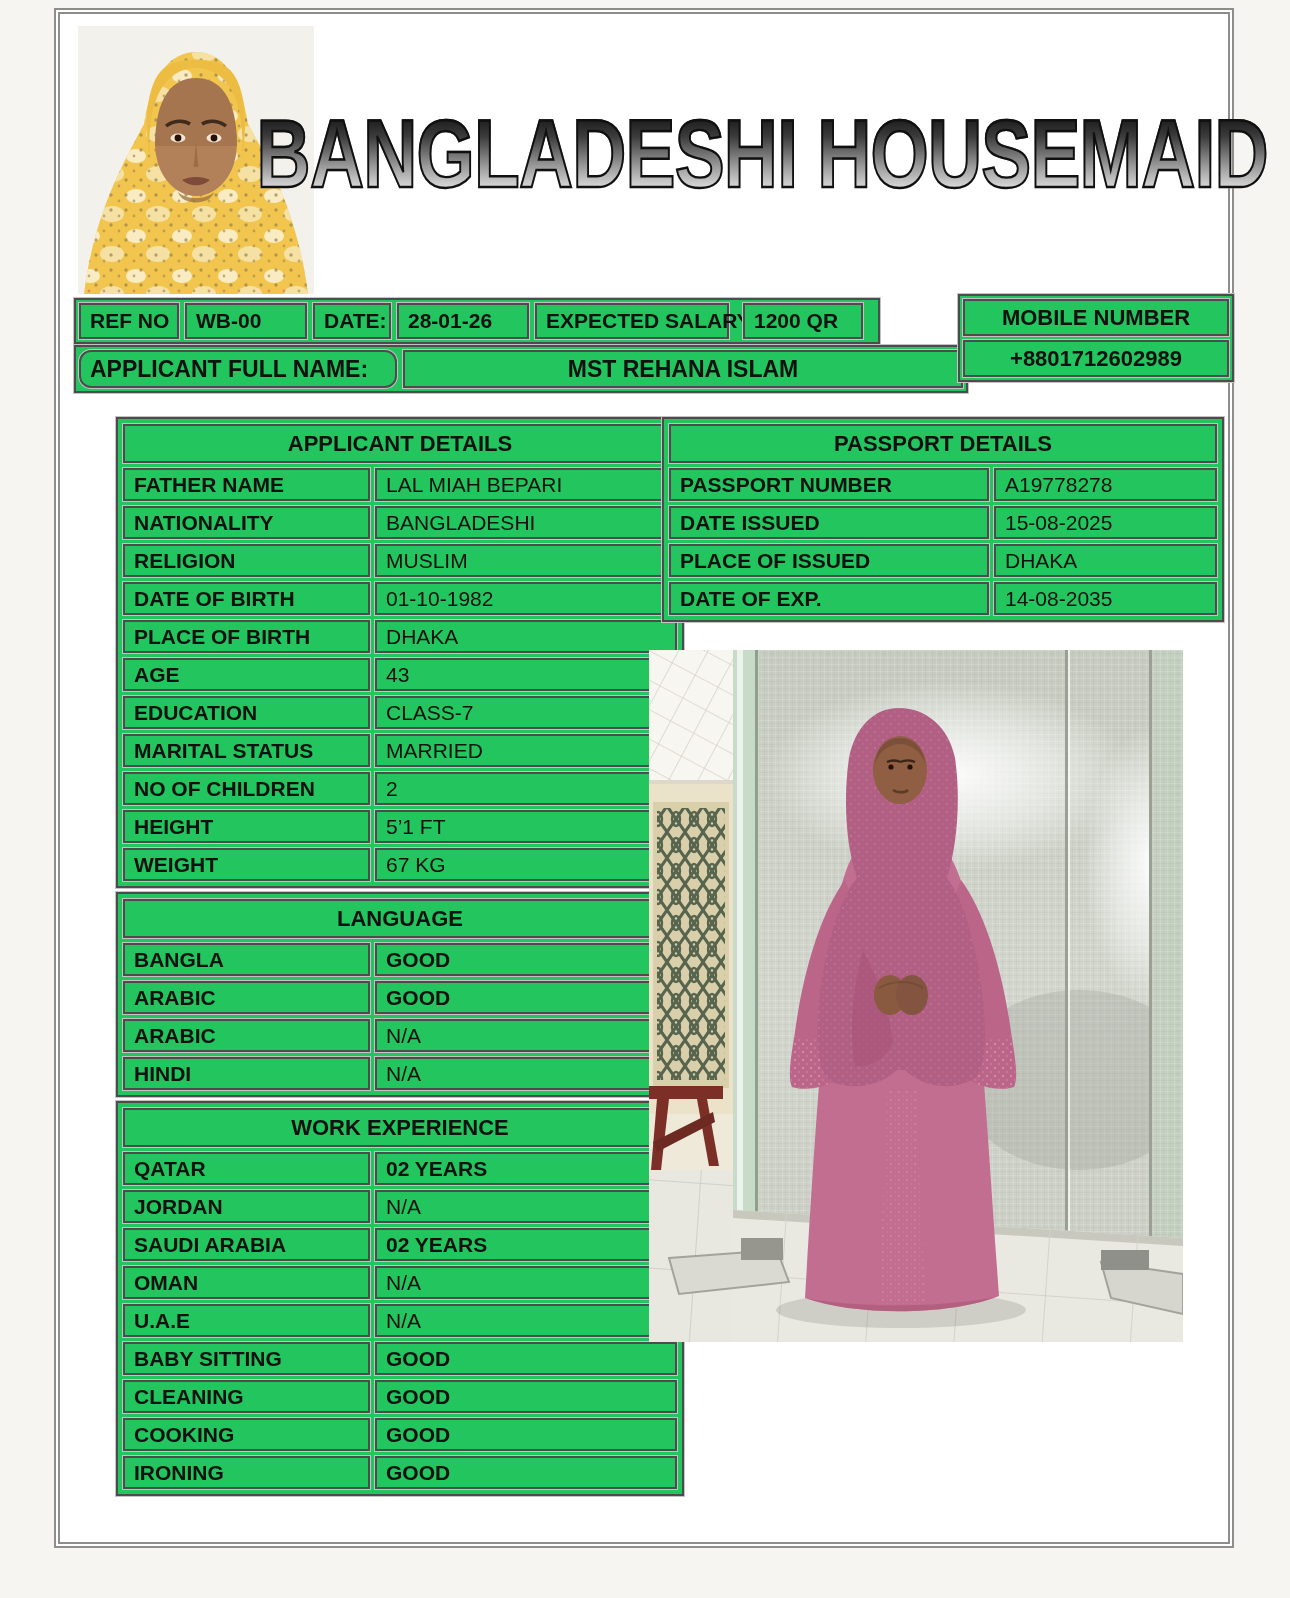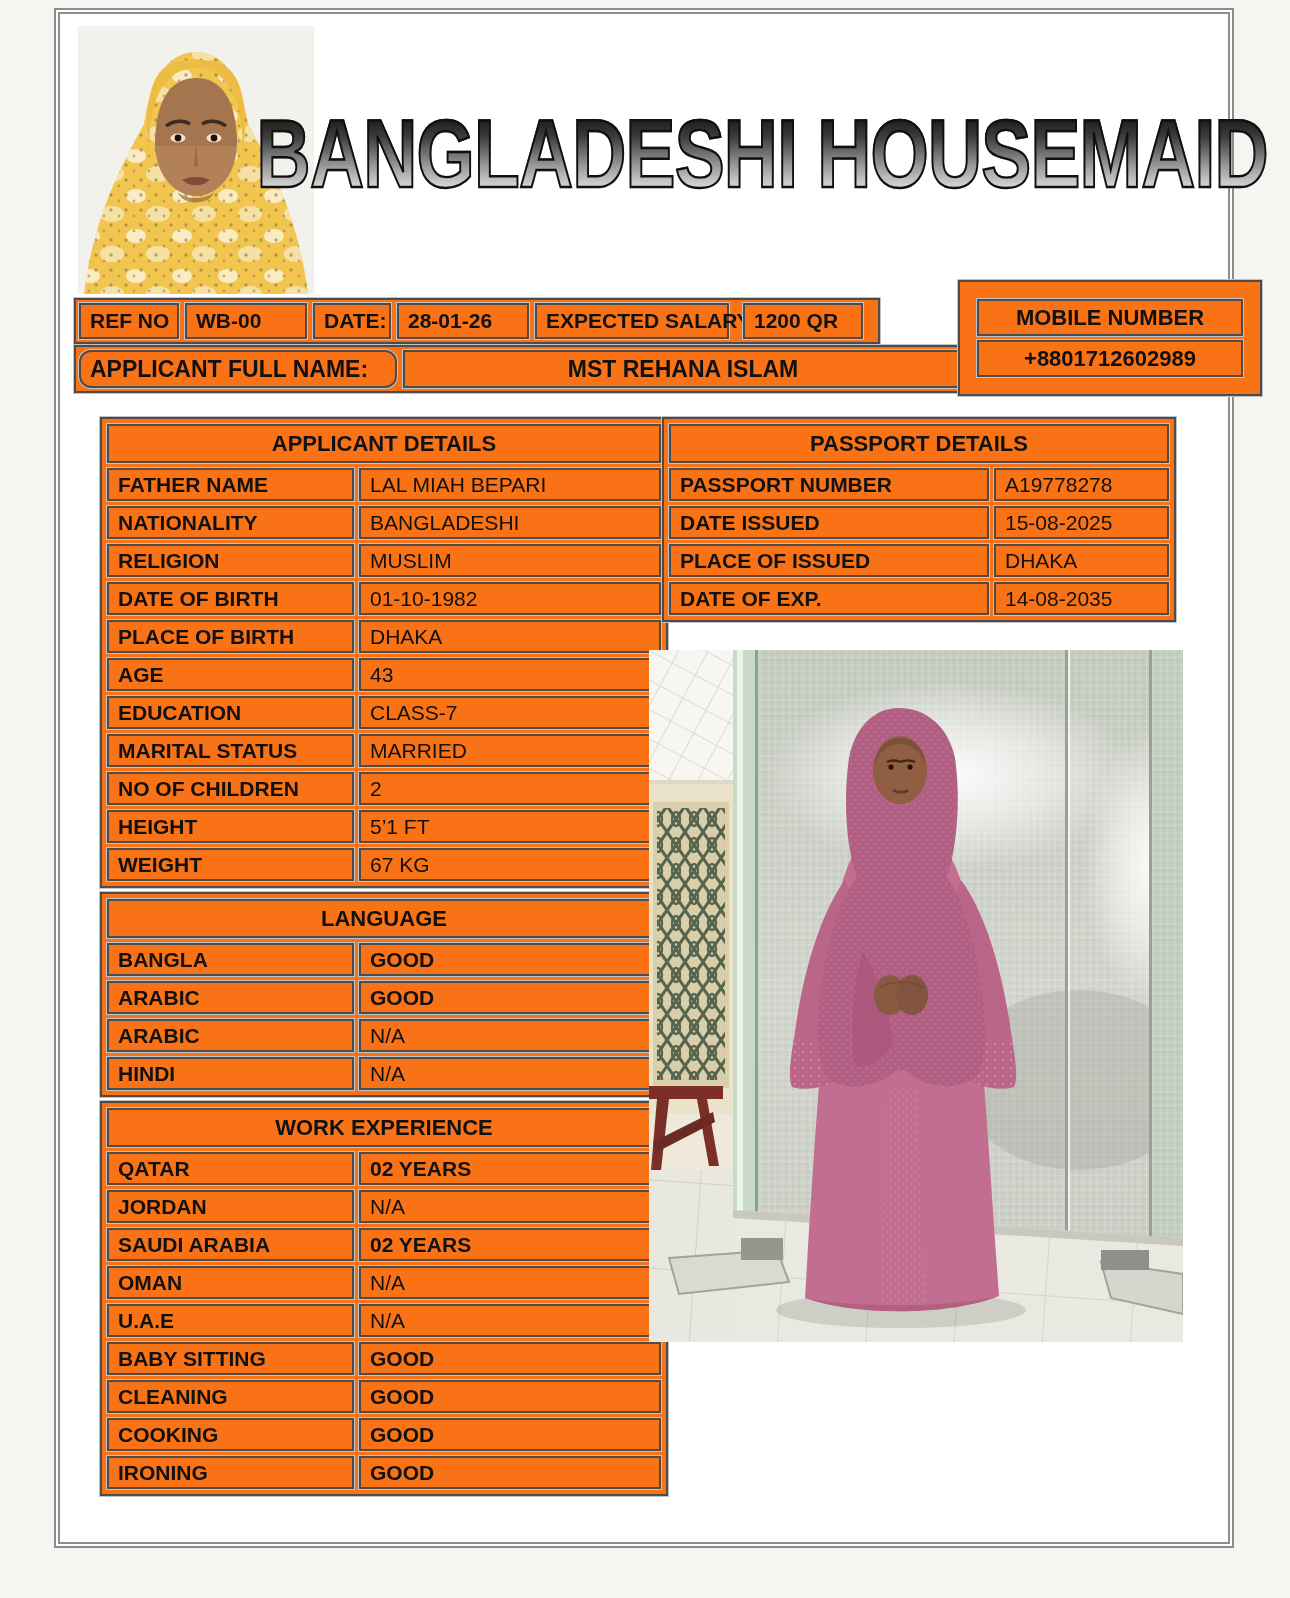--- a/index.html
+++ b/index.html
@@ -14,21 +14,21 @@
   .doc{
     position:absolute;left:54px;top:8px;
     width:1168px;height:1528px;
     background:#ffffff;
     border:6px double #8d8d8d;
   }
   
   .cellb{
     border:2px solid #4c4c4c;
     box-shadow:0 0 0 1px #c3c3c3;
-    background:#f97316;
+    background:#22c55e;
   }
   
   .portrait{position:absolute;left:18px;top:12px;width:236px;height:268px;}
   .portrait svg{display:block;}
   
   .title-wrap{
     position:absolute;left:272px;top:92px;width:860px;height:116px;
     display:flex;align-items:flex-start;justify-content:center;overflow:visible;
   }
   .title-text{
@@ -55,27 +55,27 @@
     padding:2px 9px;white-space:nowrap;
   }
   .name-bar{
     position:absolute;left:14px;top:331px;width:884px;
     display:flex;gap:6px;padding:3px;
   }
   .name-bar .lblc{width:296px;border-radius:12px;}
   .name-bar .valc{flex:1;text-align:center;}
   .name-bar .hcell{font-size:23px;line-height:30px;}
   .mobile-box{
-    position:absolute;left:898px;top:266px;width:266px;
-    padding:17px;display:flex;flex-direction:column;gap:4px;
+    position:absolute;left:898px;top:280px;width:266px;
+    padding:3px;display:flex;flex-direction:column;gap:4px;
   }
   .mobile-box .hcell{text-align:center;font-size:22px;line-height:29px;padding:2px 4px;}
   
-  .left-col{position:absolute;left:12px;top:403px;width:568px;padding-left:28px;}
-  .passport-col{position:absolute;left:602px;top:403px;width:514px;}
+  .left-col{position:absolute;left:28px;top:403px;width:568px;padding-left:28px;}
+  .passport-col{position:absolute;left:602px;top:403px;width:562px;}
   .tblwrap{margin-bottom:4px;}
   table{width:100%;border-collapse:separate;border-spacing:5px;}
   th{
     border:2px solid #4c4c4c;box-shadow:0 0 0 1px #c3c3c3;
     font-size:22px;font-weight:bold;text-align:center;padding:3px 4px;height:29px;
   }
   td{
     border:2px solid #4c4c4c;box-shadow:0 0 0 1px #c3c3c3;
     font-size:21px;padding:2px 9px;height:25px;vertical-align:middle;
     white-space:nowrap;

